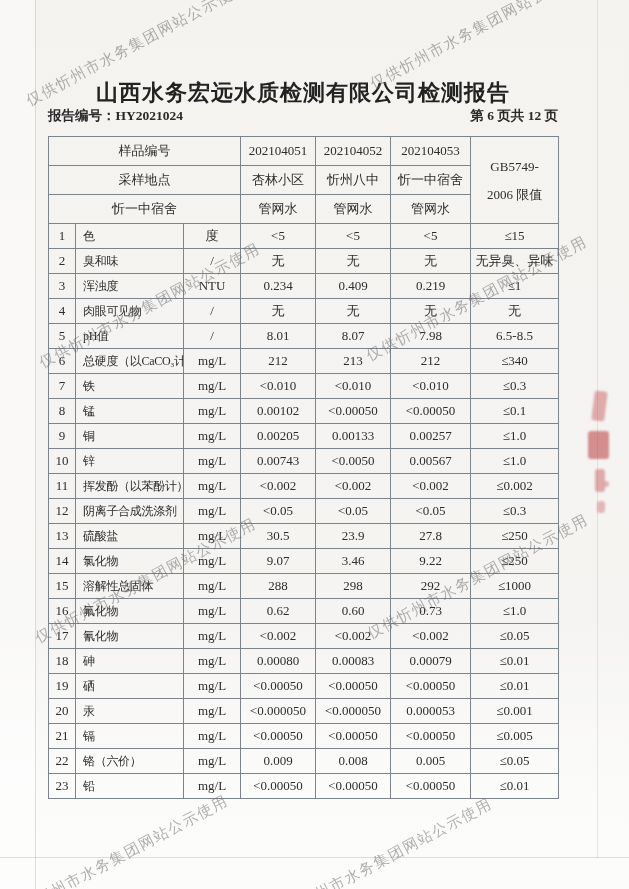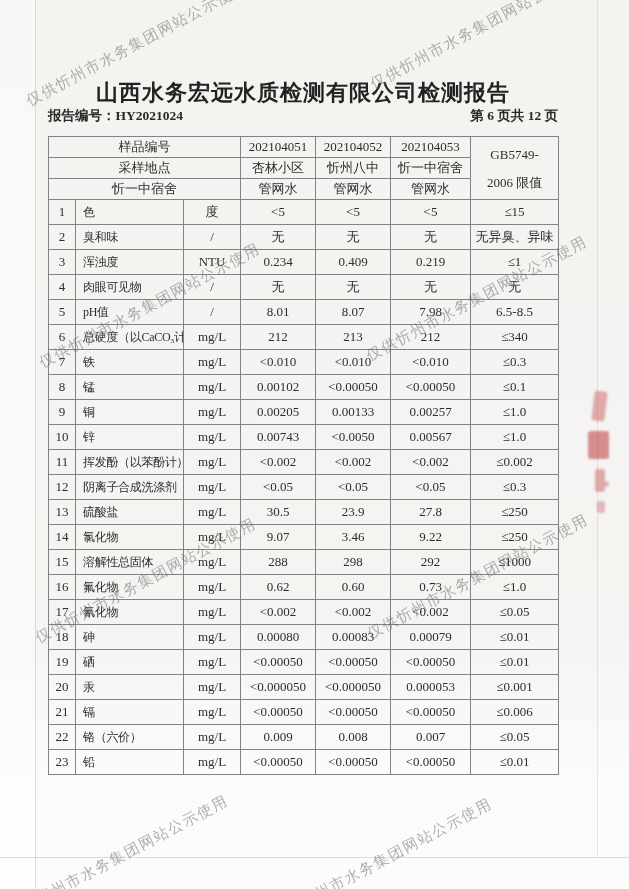--- a/index.html
+++ b/index.html
@@ -34,21 +34,21 @@
     position:absolute; left:48px; top:107px; width:510px; z-index:2;
     display:flex; justify-content:space-between;
     font-size:13.5px; font-weight:bold; color:#2a2a2a;
   }
   .tbl-wrap { position:absolute; left:48px; top:136px; z-index:2; }
   table { border-collapse:collapse; table-layout:fixed; width:510px; }
   td {
     border:1px solid #7c838a; font-size:13px; text-align:center;
     padding:0; white-space:nowrap; overflow:hidden; color:#2d2d2d;
   }
-  thead tr { height:21px; }
+  thead tr { height:29px; }
   tbody tr { height:25px; }
   td.item { text-align:left; padding-left:7px; font-size:12px; letter-spacing:-0.3px; }
   td.gb { vertical-align:middle; font-size:13px;margin-left:44px; }
   td.gb div { line-height:1; }
   td.gb .gb2 { margin-top:15px;text-align:center; }
 
   
   .seal { position:absolute; left:584px; top:391px; width:32px; height:128px; z-index:6; pointer-events:none; }
   .seal i { position:absolute; display:block; background:rgba(193,70,72,.42); filter:blur(1px); border-radius:3px; }
   .seal .s1 { left:9px;  top:0;    width:13px; height:30px; transform:rotate(7deg); }
@@ -298,29 +298,29 @@
             <td>0.000053</td>
             <td>≤0.001</td>
           </tr>
           <tr>
             <td>21</td>
             <td class="item">镉</td>
             <td>mg/L</td>
             <td>&lt;0.00050</td>
             <td>&lt;0.00050</td>
             <td>&lt;0.00050</td>
-            <td>≤0.006</td>
+            <td>≤0.005</td>
           </tr>
           <tr>
             <td>22</td>
             <td class="item">铬（六价）</td>
             <td>mg/L</td>
             <td>0.009</td>
             <td>0.008</td>
-            <td>0.007</td>
+            <td>0.005</td>
             <td>≤0.05</td>
           </tr>
           <tr>
             <td>23</td>
             <td class="item">铅</td>
             <td>mg/L</td>
             <td>&lt;0.00050</td>
             <td>&lt;0.00050</td>
             <td>&lt;0.00050</td>
             <td>≤0.01</td>

